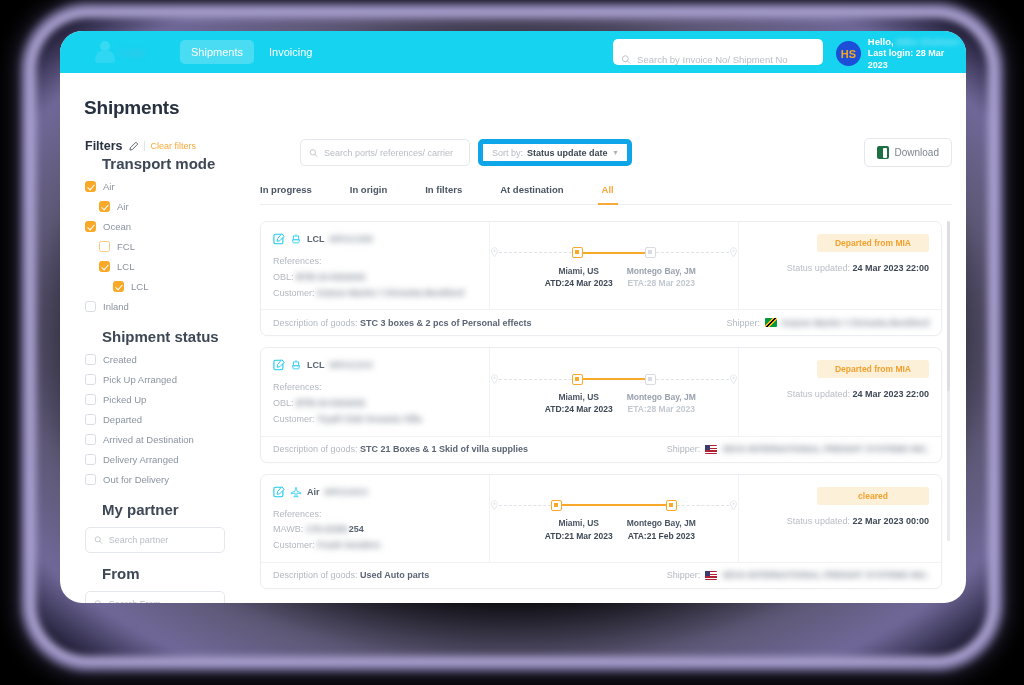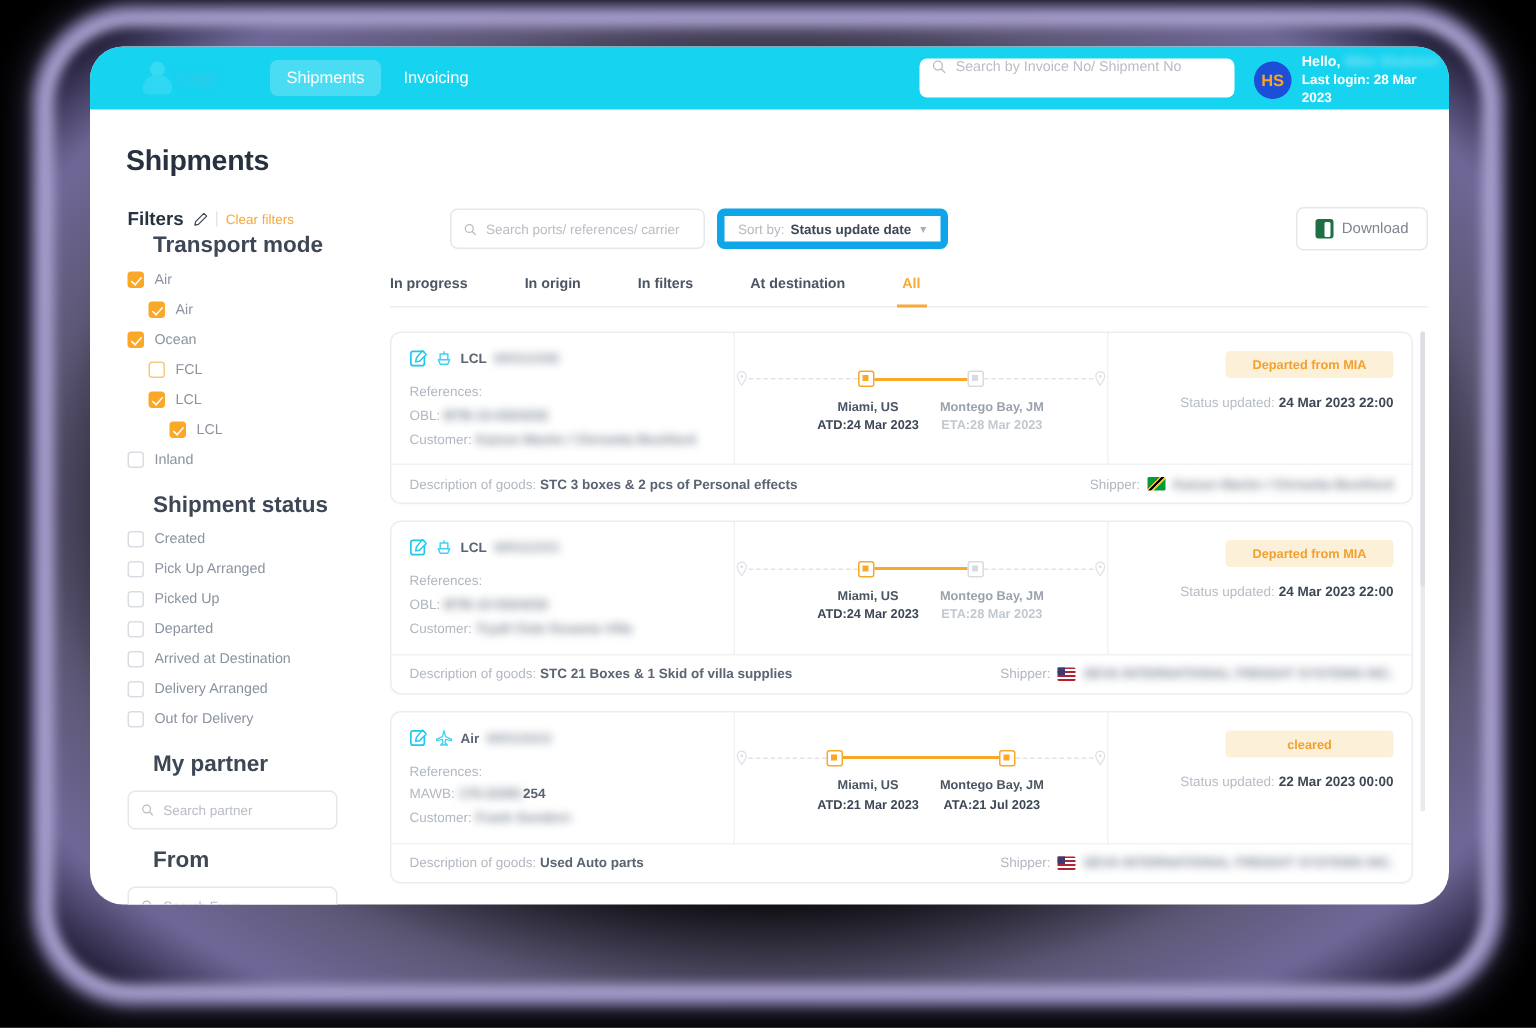--- a/index.html
+++ b/index.html
@@ -53,21 +53,21 @@
   }
   .brand-txt { font-size: 10px; font-weight: 700; color: #38c8e6; filter: blur(2.2px); letter-spacing: .3px; }
   .navtabs { display: flex; align-items: center; gap: 4px; }
   .navtab {
     font-size: 11px; color: #fff; padding: 6px 11px; border-radius: 5px; cursor: pointer;
     font-family: "Liberation Sans", sans-serif;
   }
   .navtab.active { background: rgba(255,255,255,0.22); }
   .topsearch {
     position: absolute; left: 553px; top: 8px; width: 210px; height: 26px;
-    background: #fff; border-radius: 5px; display: flex; align-items: flex-start; padding: 0 8px; gap: 6px;
+    background: #fff; border-radius: 5px; display: flex; align-items: flex-end; padding: 0 8px; gap: 6px;
   }
   .topsearch input {
     border: none; outline: none; font-size: 9.5px; color: #b9bdc4; width: 100%;
     font-family: "Liberation Sans", sans-serif; background: transparent;
   }
   .topsearch input::placeholder { color: #b9bdc4; }
   .userbox { position: absolute; left: 776px; top: 5px; display: flex; align-items: center; gap: 7px; }
   .avatar {
     width: 25px; height: 25px; border-radius: 50%; background: #1d4ed8;
     color: #f5a623; font-size: 11px; font-weight: 700;
@@ -617,21 +617,21 @@
                       <circle cx="6" cy="5.5" r="1.5" fill="#dfe3e8"></circle>
                     </svg>
                   </div>
                   <div class="route-labels">
                     <div class="rl">
                       <div class="city">Miami, US</div>
                       <div class="dt">ATD:21 Mar 2023</div>
                     </div>
                     <div class="rl">
                       <div class="city">Montego Bay, JM</div>
-                      <div class="dt">ATA:21 Jul 2023</div>
+                      <div class="dt">ATA:21 Feb 2023</div>
                     </div>
                   </div>
                 </div>
               </div>
 
               <div class="col-right">
                 <div class="badge">cleared</div>
                 <div class="status-line">
                   <span>Status updated:</span>
                   <b>22 Mar 2023 00:00</b>

